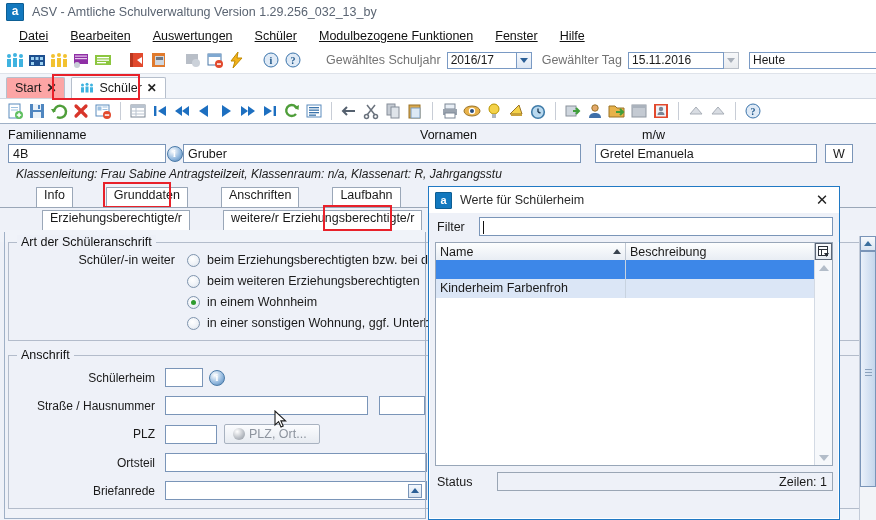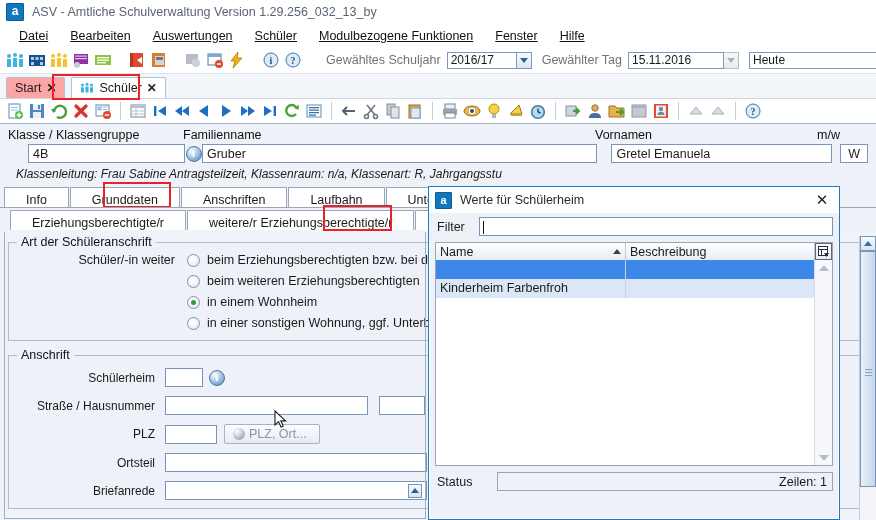--- a/index.html
+++ b/index.html
@@ -48,21 +48,21 @@
   
   .hdr{background:#eef1f8;padding:4px 8px 0 8px;}
   .hdr-row{display:flex;align-items:center;}
   .lbl{font-size:12.5px;color:#111;}
   .inp{height:19px;border:1px solid #7a95b8;background:#fff;font-size:12.5px;padding:1px 4px;box-sizing:border-box;display:flex;align-items:center;}
   .info-ico{width:14px;height:14px;border-radius:50%;background:radial-gradient(circle at 35% 30%,#ffffff,#8fb6dd 60%,#4e7fae);border:1px solid #4a7aa8;color:#ffffff;font-size:10px;font-weight:bold;line-height:13px;text-align:center;font-family:"Liberation Serif",serif;}
   .klassenleitung{font-style:italic;font-size:12px;color:#1b1b1b;padding:4px 0 4px 8px;white-space:nowrap;overflow:hidden;}
 
   
   .dtabs{display:flex;align-items:flex-end;padding-left:4px;background:#eef1f8;height:22px;}
-  .dtab{height:19px;display:flex;align-items:flex-end;padding:0 21px;background:#ffffff;border:1px solid #9aa7b8;border-bottom:none;font-size:12.5px;margin-right:1px;border-radius:1px 1px 0 0;position:relative;}
+  .dtab{height:19px;display:flex;align-items:flex-start;padding:0 7px;background:#ffffff;border:1px solid #9aa7b8;border-bottom:none;font-size:12.5px;margin-right:1px;border-radius:1px 1px 0 0;position:relative;margin-left:32px;}
   .dtab.sel{background:#ffffff;font-weight:normal;}
   .dtabs2{display:flex;align-items:flex-end;padding-left:10px;background:#eef1f8;height:22px;border-top:1px solid #9aa7b8;}
 
   
   .panel{background:#eef1f8;padding:0 8px;position:relative;}
   .group{border:1px solid #b3bccb;margin-top:10px;position:relative;padding:14px 6px 8px 6px;}
   .group > .gtitle{position:absolute;top:-8px;left:8px;background:#eef1f8;padding:0 4px;font-size:12.5px;color:#111;}
 
   .radio-row{display:flex;align-items:center;margin-bottom:7px;}
   .radio{width:13px;height:13px;border-radius:50%;background:radial-gradient(circle at 40% 35%,#ffffff,#eef2f7 55%,#d8dfe8);border:1px solid #7f94ad;box-sizing:border-box;position:relative;flex:0 0 auto;}
@@ -516,27 +516,26 @@
     <div class="tb-ico">
       <svg width="18" height="18" viewBox="0 0 18 18">
           <circle cx="9" cy="9" r="7" fill="#dfeaf6" stroke="#3b74ab"></circle>
           <text x="9" y="13" font-size="10" text-anchor="middle" fill="#1b5387" font-family="Liberation Serif, serif" font-weight="bold">?</text>
         </svg>
     </div>
   </div>
 
   <div class="hdr">
     <div class="hdr-row" style="margin-bottom:2px;">
-      <div class="lbl" style="width:175px;">Klasse / Klassengruppe</div>
       <div class="lbl" style="width:412px;">Familienname</div>
       <div class="lbl" style="width:222px;">Vornamen</div>
       <div class="lbl">m/w</div>
     </div>
     <div class="hdr-row">
-      <div class="inp" style="width:158px;margin-left:20px;">
+      <div class="inp" style="width:158px;">
           <span>4B</span>
         </div>
       <div style="width:17px;display:flex;justify-content:center;">
           <span class="info-ico">i</span>
         </div>
       <div class="inp" style="width:398px;">
           <span>Gruber</span>
         </div>
       <div class="inp" style="width:222px;margin-left:14px;">
           <span>Gretel Emanuela</span>

